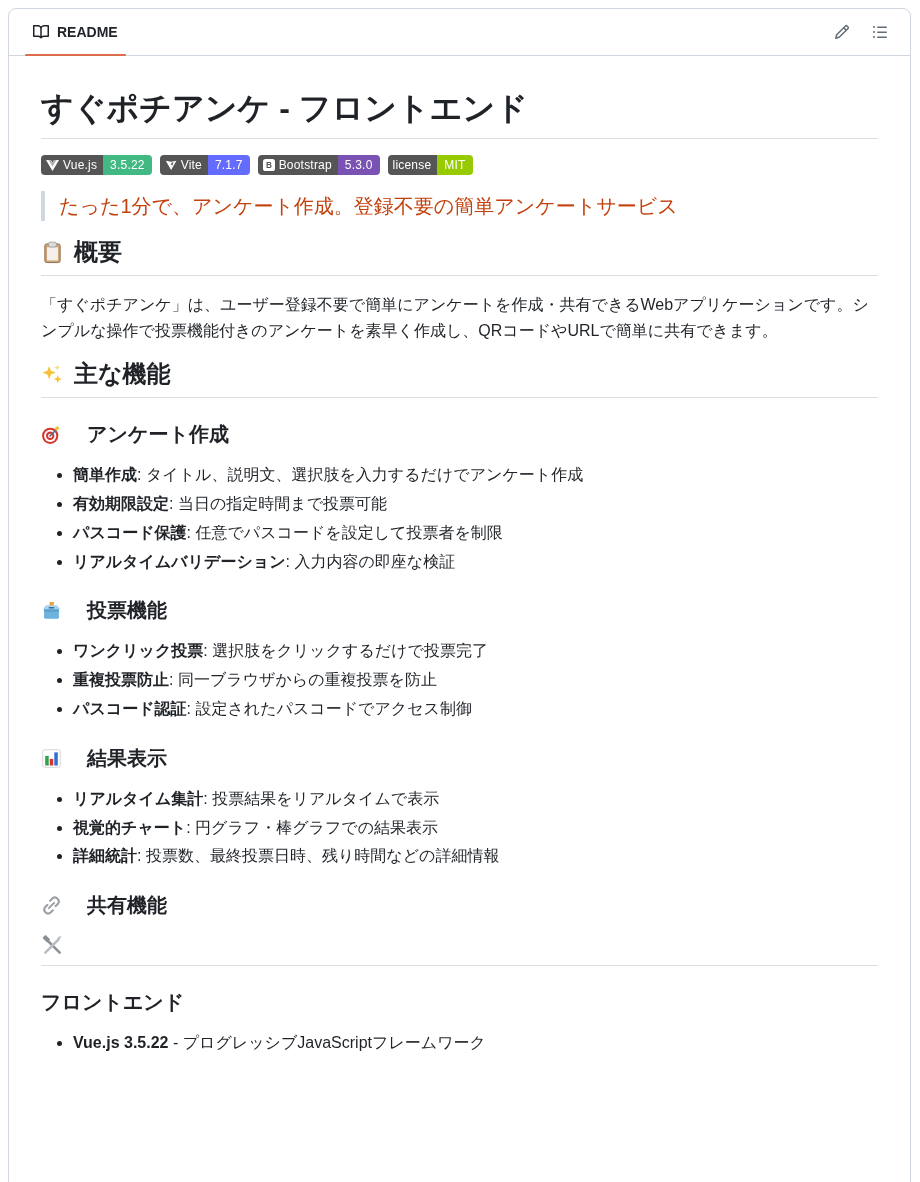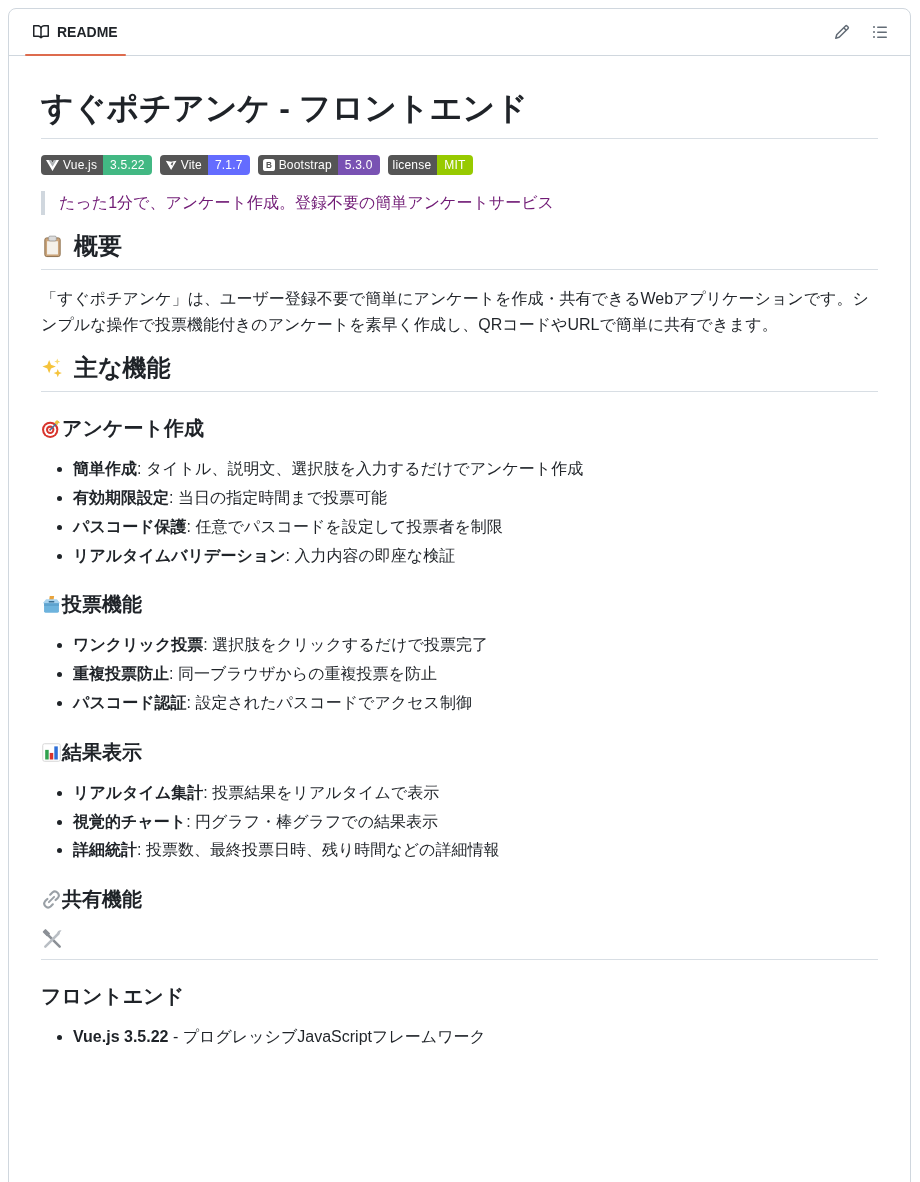--- a/index.html
+++ b/index.html
@@ -44,29 +44,29 @@
     display:flex; align-items:center; border-radius:4px; overflow:hidden;
     font-size:12px; line-height:1; color:#fff; letter-spacing:.2px;
   }
   .badge .b-left {
     background:#555555; padding:4px 6px 4px 5px;
     display:flex; align-items:center; gap:4px;
   }
   .badge .b-right { padding:4px 7px; display:flex; align-items:center; }
   blockquote.quote {
     margin:0 0 16px; padding:0 14px; border-left:4px solid #d0d7de;
-    color:#701a75; font-size:16px;
+    color:#c2410c; font-size:20px;
   }
   h2.md-h2 {
     display:flex; align-items:center; gap:10px;
     font-size:24px; font-weight:600; line-height:1.25;
     margin:13px 0 16px; padding-bottom:8px; border-bottom:1px solid #d8dee4;
   }
   h3.md-h3 {
-    display:flex; align-items:center; gap:0;
+    display:flex; align-items:center; gap:25px;
     font-size:20px; font-weight:600; line-height:1.25; margin:24px 0 16px;
   }
   p.md-p { margin:0 0 16px; line-height:1.6; }
   ul.md-ul { margin:0 0 16px; padding-left:32px; }
   ul.md-ul li { margin-top:4px; line-height:1.55; }
   ul.md-ul li strong { font-weight:700; }
   .emoji { display:inline-flex; flex:none; }
 </style>
 </head>
 <body>

